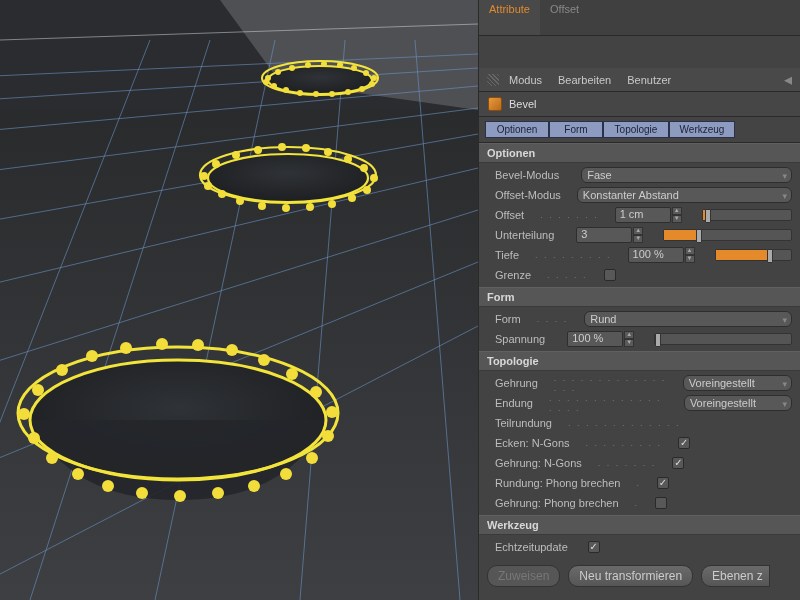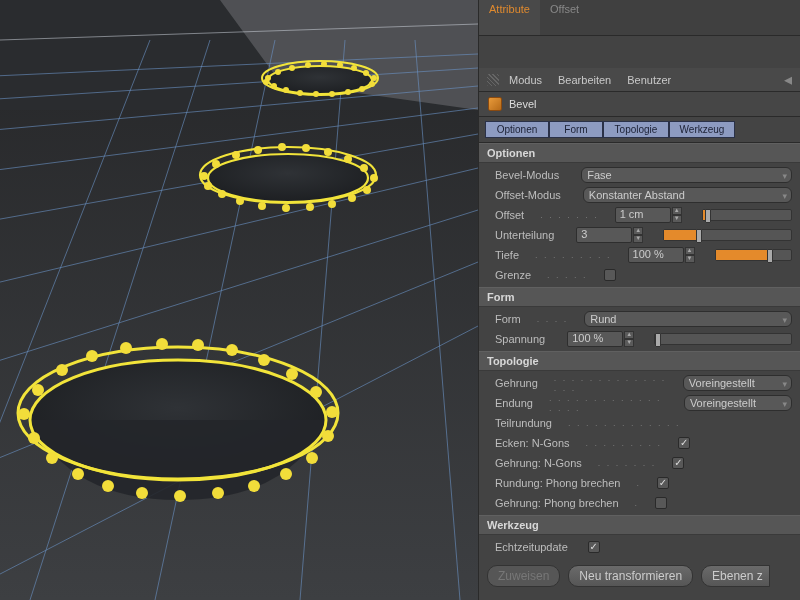--- a/index.html
+++ b/index.html
@@ -198,21 +198,21 @@
   </div>
 
   <div class="section-h">Optionen</div>
   <div class="rows">
     <div class="row">
       <span class="label indent">Bevel-Modus</span>
       <span class="field drop" style="flex:1;margin-left:6px">Fase</span>
     </div>
     <div class="row">
       <span class="label indent">Offset-Modus</span>
-      <span class="field drop" style="flex:1;margin-left:6px">Konstanter Abstand</span>
+      <span class="field drop" style="flex:1;">Konstanter Abstand</span>
     </div>
     <div class="row">
       <span class="label indent">Offset</span>
       <span class="dots">. . . . . . .</span>
       <span class="spinner">
         <span class="spin-input">1 cm</span>
         <span class="spin-arrows">
             <span>▲</span>
             <span>▼</span>
           </span>

